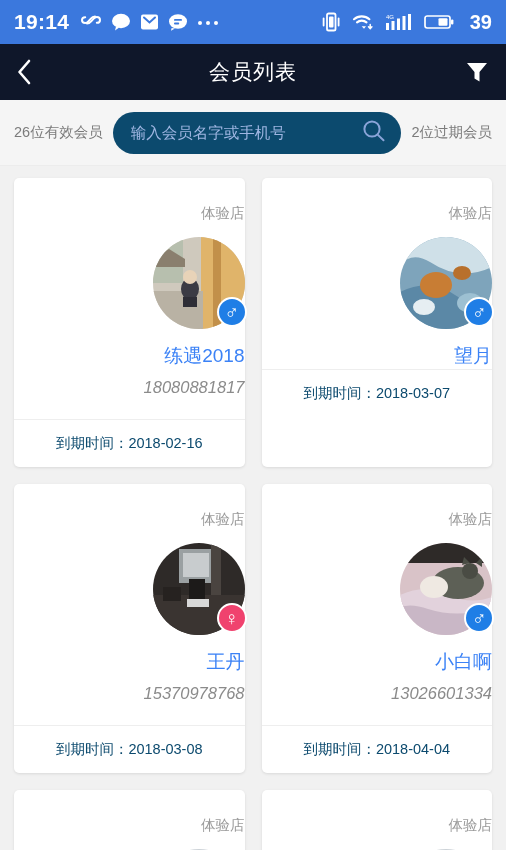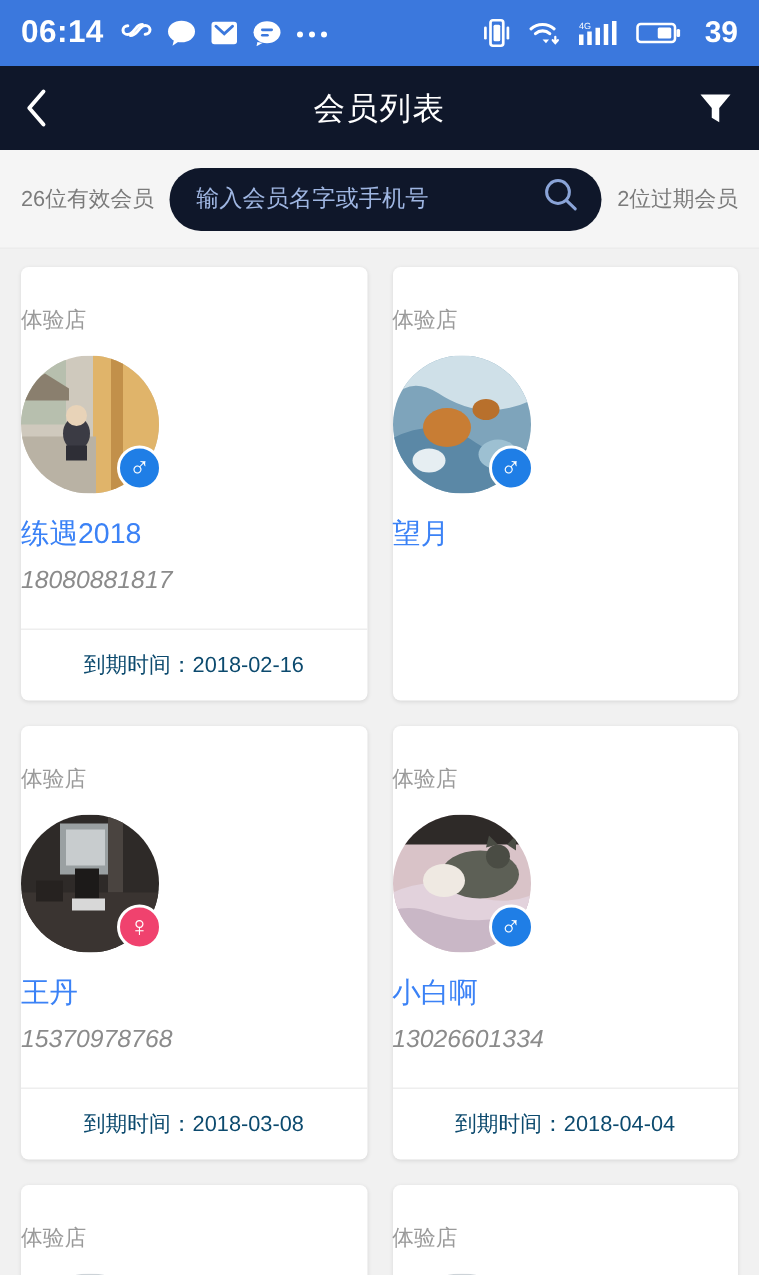--- a/index.html
+++ b/index.html
@@ -34,36 +34,36 @@
   .hdr-filter { width: 34px; height: 40px; display: flex; align-items: center; justify-content: flex-end; }
 
   
   .filterbar {
     height: 66px; background: #f5f5f5; flex: 0 0 auto;
     display: flex; align-items: center; padding: 16px 14px; gap: 10px;
     border-bottom: 1px solid #ececec;
   }
   .fb-count { font-size: 14.5px; color: #7b7b7b; white-space: nowrap; }
   .searchbox {
-    flex: 1 1 auto; height: 42px; background: #0f172a; border-radius: 21px;
+    flex: 1 1 auto; height: 42px; background: #0c4a6e; border-radius: 21px;
     display: flex; align-items: center; padding: 0 14px 0 18px; overflow: hidden; min-width: 0;
   }
   .searchbox input {
     flex: 1 1 auto; min-width: 0; border: 0; outline: 0; background: transparent;
     font-size: 15.5px; color: #8aa4d8; font-family: inherit;
   }
   .searchbox input::placeholder { color: #9fb6e2; }
   .search-ic { flex: 0 0 auto; margin-left: 4px; }
 
   
   .scroll { flex: 1 1 auto; overflow: hidden; background: #f1f1f1; padding: 12px 14px 0 14px; }
   .grid { display: grid; grid-template-columns: 1fr 1fr; gap: 17px; }
   .card {
     background: #fff; border-radius: 5px; box-shadow: 0 1px 3px rgba(0,0,0,.10);
-    display: flex; flex-direction: column; align-items: flex-start;
+    display: flex; flex-direction: column; align-items: flex-end;
   }
   .card-store { font-size: 14.5px; color: #9a9a9a; margin-top: 26px; }
   .avatar-wrap { position: relative; width: 92px; height: 92px; margin-top: 14px; }
   .avatar { width: 92px; height: 92px; border-radius: 50%; overflow: hidden; position: relative; }
   .gender {
     position: absolute; right: -2px; bottom: 2px; width: 30px; height: 30px; border-radius: 50%;
     display: flex; align-items: center; justify-content: center;
     color: #fff; font-size: 19px; line-height: 1; border: 2px solid #fff;
   }
   .gender.male { background: #1f7ee6; }
@@ -74,21 +74,21 @@
     width: 100%; border-top: 1px solid #eeeeee; text-align: center;
     font-size: 14.5px; color: #0c4a6e; padding: 14px 0 14px 0;
   }
 </style>
 </head>
 <body>
 
 <div id="app">
 
   <div class="statusbar">
-    <span class="sb-time">06:14</span>
+    <span class="sb-time">19:14</span>
     <span class="sb-left-icons">
       <span class="ic">
         <svg width="22" height="14" viewBox="0 0 22 14">
             <path d="M5.2 2.2c-1.8 0-3.2 1.3-3.2 2.9s1.4 2.9 3.2 2.9c1.5 0 2.5-.9 3.4-1.9l2-2.3C11.5 2.7 12.9 1.4 15 1.4" fill="none" stroke="#fff" stroke-width="2" stroke-linecap="round"></path>
             <path d="M16.8 7.8c1.8 0 3.2-1.3 3.2-2.9s-1.4-2.9-3.2-2.9c-1.5 0-2.5.9-3.4 1.9l-2 2.3C10.5 7.3 9.1 8.6 7 8.6" fill="none" stroke="#fff" stroke-width="2" stroke-linecap="round"></path>
           </svg>
       </span>
       <span class="ic">
         <svg width="20" height="18" viewBox="0 0 20 18">
             <ellipse cx="10" cy="8" rx="9" ry="7.2" fill="#fff"></ellipse>
@@ -220,20 +220,21 @@
               <path d="M0 55 Q30 40 55 58 Q75 72 92 60 V92 H0 Z" fill="#5b88a6"></path>
               <ellipse cx="36" cy="48" rx="16" ry="13" fill="#c87d34"></ellipse>
               <ellipse cx="62" cy="36" rx="9" ry="7" fill="#b8702c"></ellipse>
               <ellipse cx="24" cy="70" rx="11" ry="8" fill="#e6eef2"></ellipse>
               <ellipse cx="70" cy="66" rx="13" ry="10" fill="#9dc0d2"></ellipse>
             </svg>
           </div>
           <span class="gender male">♂</span>
         </div>
         <div class="card-name">望月</div>
+        <div class="card-foot">到期时间：2018-03-07</div>
       </div>
 
       <div class="card">
         <div class="card-store">体验店</div>
         <div class="avatar-wrap">
           <div class="avatar">
             <svg width="92" height="92" viewBox="0 0 92 92">
               <rect width="92" height="92" fill="#2e2a28"></rect>
               <rect x="26" y="6" width="34" height="34" fill="#9aa0a2"></rect>
               <rect x="30" y="10" width="26" height="24" fill="#c8ccce"></rect>

